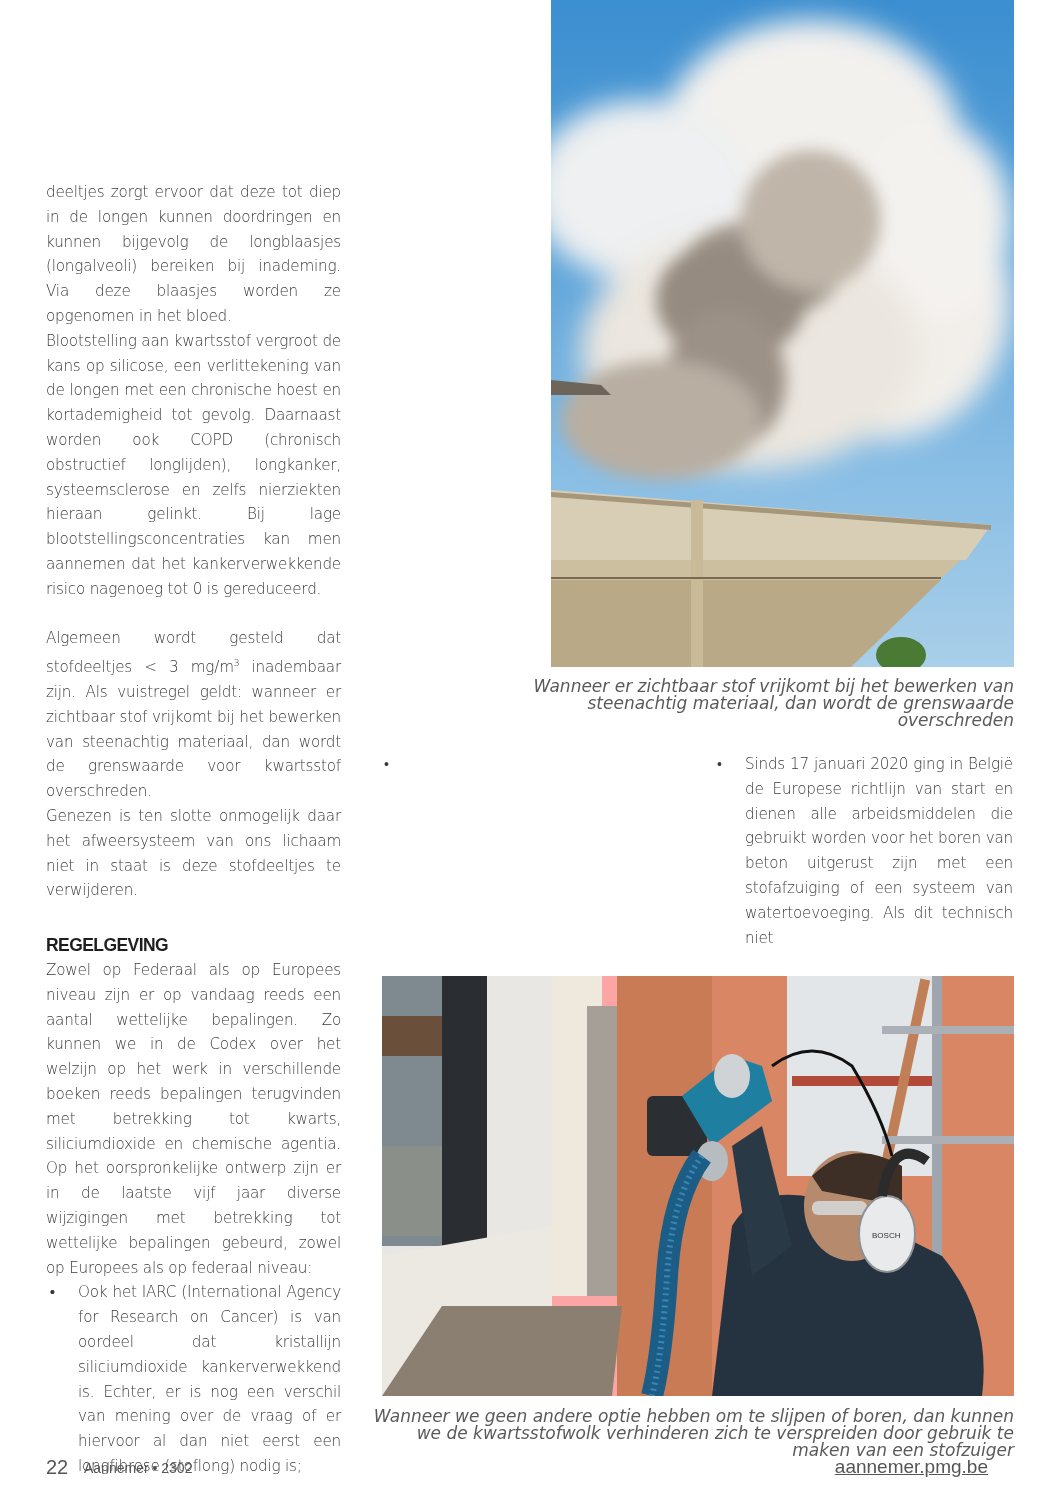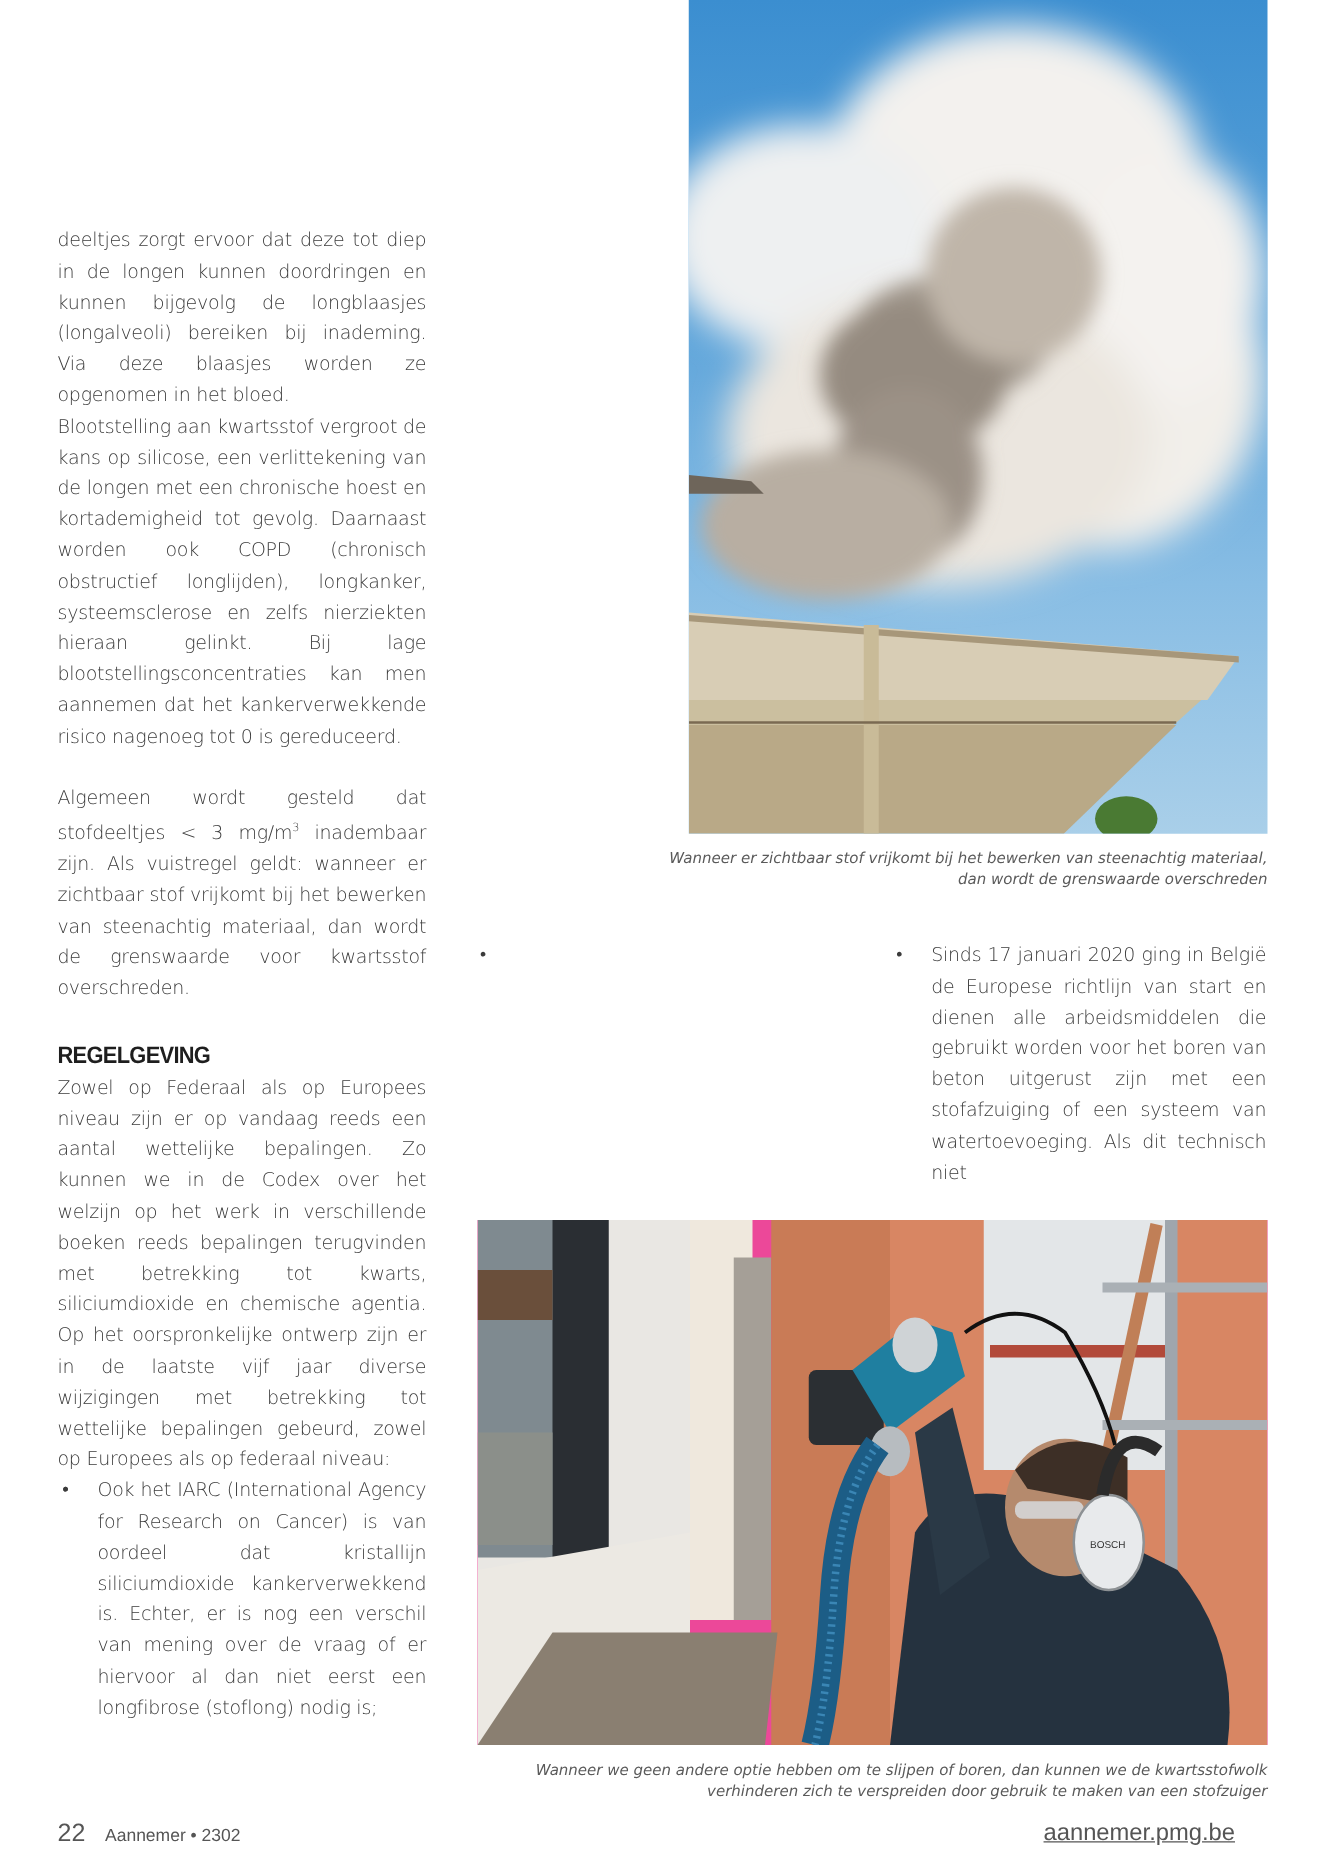--- a/index.html
+++ b/index.html
@@ -25,44 +25,45 @@
   ul.bullets li { position: relative; padding-left: 32px; }
   ul.bullets li .dot {
     position: absolute; left: 4px; top: 0; font-size: 14px;
   }
   #col-mid { left: 380px; top: 752px; width: 297px; }
   #col-right { left: 713px; top: 752px; width: 300px; }
 
   .photo { position: absolute; overflow: hidden; }
   #photo-dust { left: 551px; top: 0; width: 463px; height: 667px;
     background: linear-gradient(180deg, #3b8ed0 0%, #5aa2d9 35%, #88bde4 70%, #a9cfe9 100%); }
-  #photo-grind { left: 382px; top: 976px; width: 632px; height: 420px; background: #ec4899; }
+  #photo-grind { left: 382px; top: 976px; width: 632px; height: 420px; background: #fca5a5; }
 
   .caption {
-    position: absolute; font-style: italic; font-size: 12px; line-height: 17px;
+    position: absolute; font-style: italic; font-size: 17px; line-height: 17px;
     color: #5a5a5a; text-align: right; font-weight: 300;
   }
   #caption-1 { left: 520px; top: 678px; width: 494px; }
   #caption-2 { left: 370px; top: 1408px; width: 644px; }
 
   #footer-page { position: absolute; left: 46px; top: 1456px; font-family: "Liberation Sans", sans-serif;
     font-size: 20px; color: #555; }
   #footer-mag { position: absolute; left: 84px; top: 1460px; font-family: "Liberation Sans", sans-serif;
     font-size: 14px; color: #555; }
   #footer-url { position: absolute; right: 70px; top: 1456px; font-family: "Liberation Sans", sans-serif;
     font-size: 19px; color: #555; text-decoration: underline; }
 </style>
 </head>
 <body>
 
 <div id="col-left" class="col">
   <p>deeltjes zorgt ervoor dat deze tot diep in de longen kunnen doordringen en kunnen bijgevolg de longblaasjes (longalveoli) bereiken bij inademing. Via deze blaasjes worden ze opgenomen in het bloed.</p>
   <p>Blootstelling aan kwartsstof vergroot de kans op silicose, een verlittekening van de longen met een chronische hoest en kortademigheid tot gevolg. Daarnaast worden ook COPD (chronisch obstructief longlijden), longkanker, systeemsclerose en zelfs nierziekten hieraan gelinkt. Bij lage blootstellingsconcentraties kan men aannemen dat het kankerverwekkende risico nagenoeg tot 0 is gereduceerd.</p>
   <div class="gap"></div>
   <p><span>Algemeen wordt gesteld dat stofdeeltjes &lt; 3 mg/m</span><sup style="font-size:9px">3</sup><span> inadembaar zijn. Als vuistregel geldt: wanneer er zichtbaar stof vrijkomt bij het bewerken van steenachtig materiaal, dan wordt de grenswaarde voor kwartsstof overschreden.</span></p>
+  <p>Genezen is ten slotte onmogelijk daar het afweersysteem van ons lichaam niet in staat is deze stofdeeltjes te verwijderen.</p>
   <div class="gap"></div>
   <p class="heading">REGELGEVING</p>
   <p>Zowel op Federaal als op Europees niveau zijn er op vandaag reeds een aantal wettelijke bepalingen. Zo kunnen we in de Codex over het welzijn op het werk in verschillende boeken reeds bepalingen terugvinden met betrekking tot kwarts, siliciumdioxide en chemische agentia. Op het oorspronkelijke ontwerp zijn er in de laatste vijf jaar diverse wijzigingen met betrekking tot wettelijke bepalingen gebeurd, zowel op Europees als op federaal niveau:</p>
   <ul class="bullets">
     <li><span class="dot">•</span></li>
     <li><span class="dot">•</span><span>Ook het IARC (International Agency for Research on Cancer) is van oordeel dat kristallijn siliciumdioxide kankerverwekkend is. Echter, er is nog een verschil van mening over de vraag of er hiervoor al dan niet eerst een longfibrose (stoflong) nodig is;</span></li>
   </ul>
 </div>
 
 <div id="col-mid" class="col">

